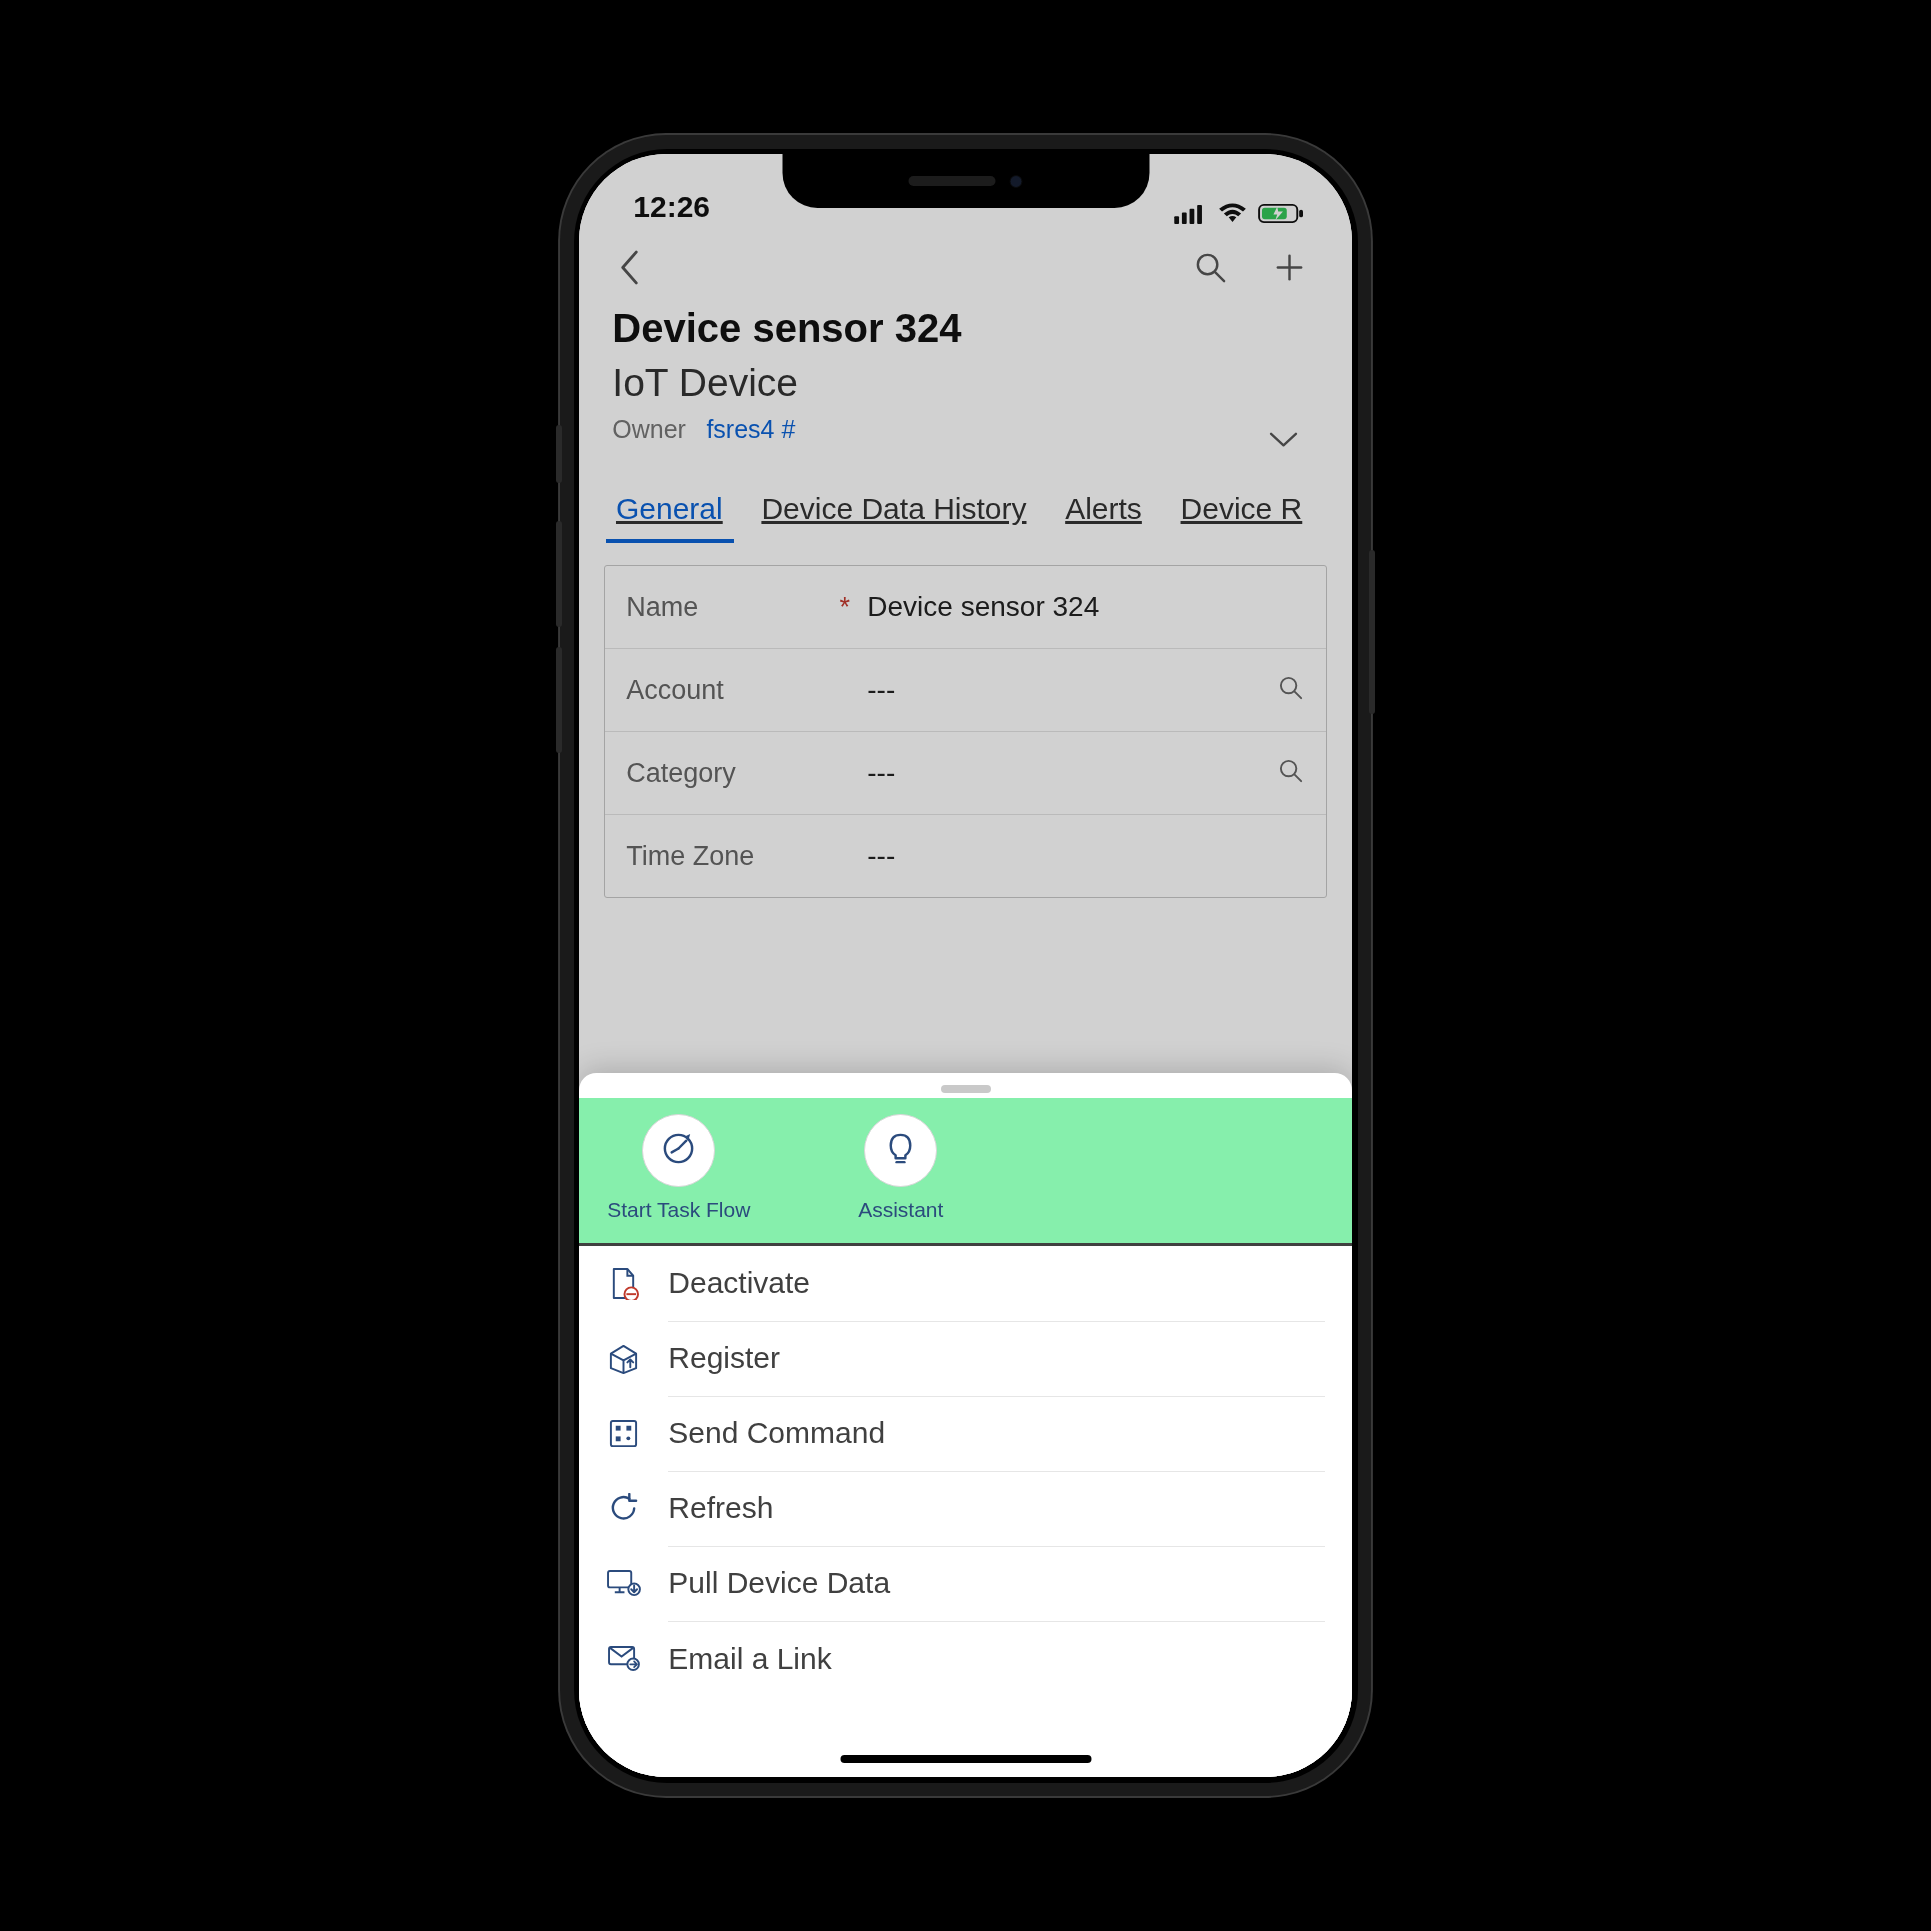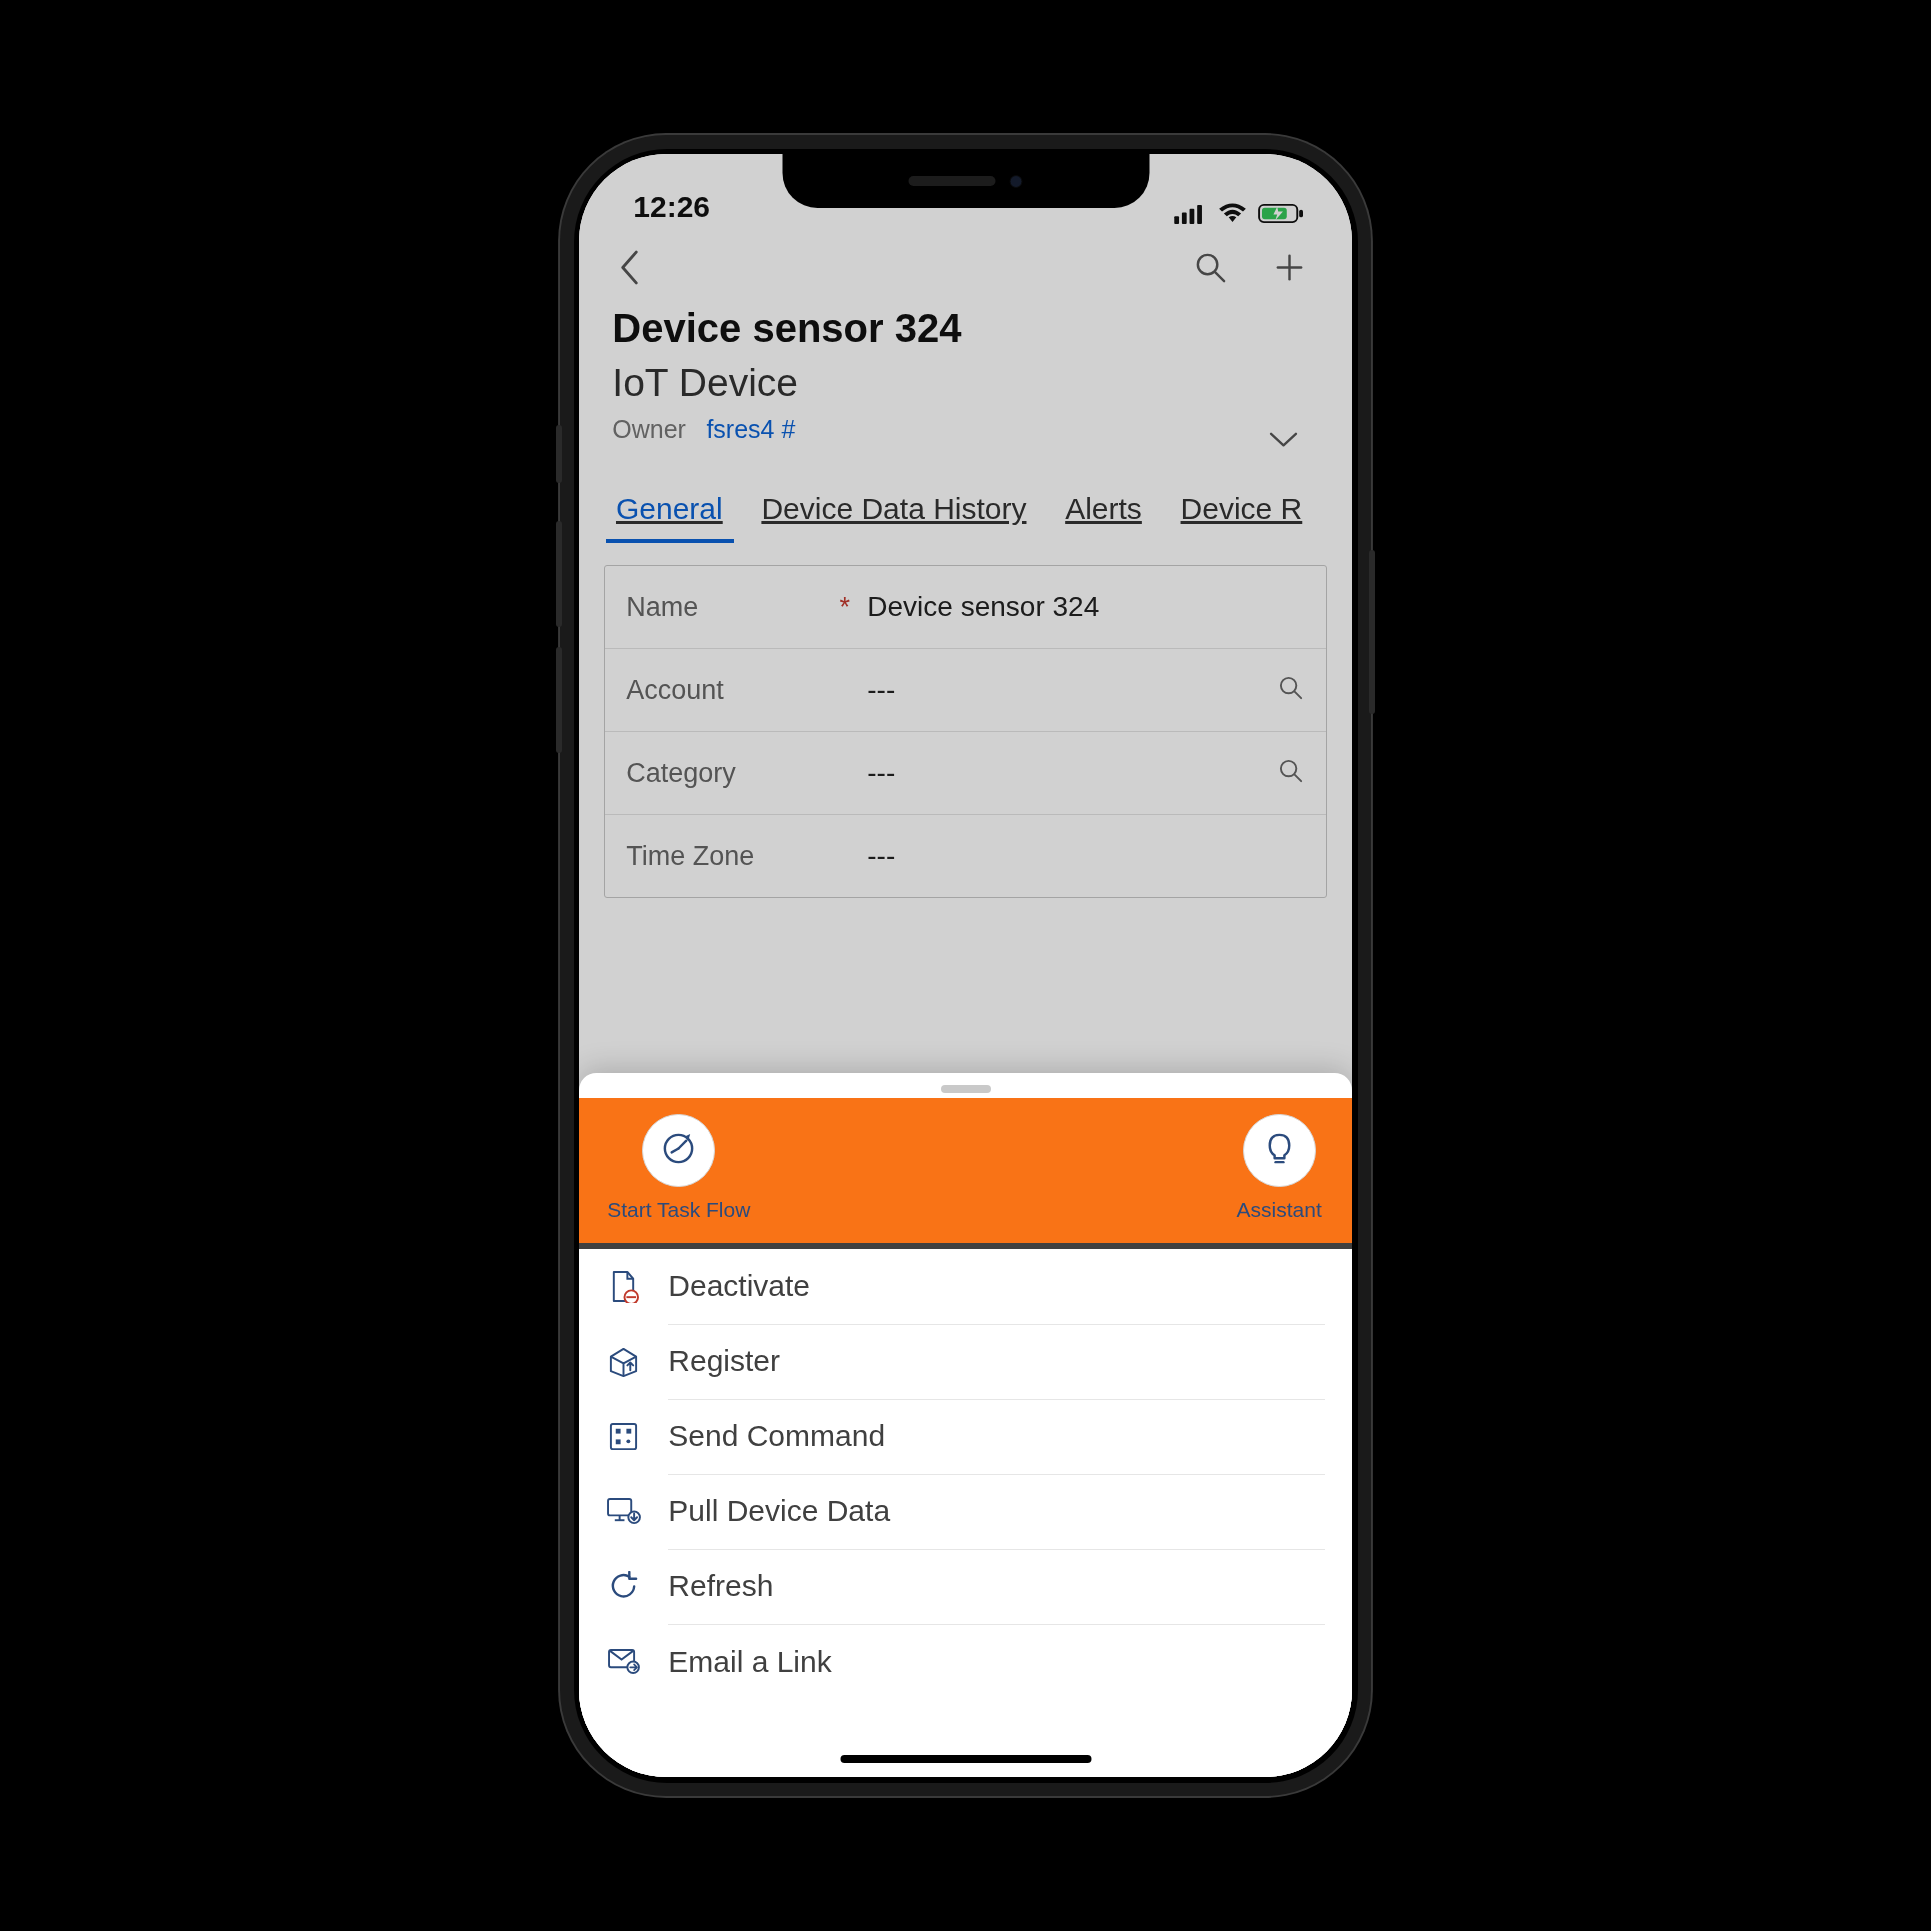--- a/index.html
+++ b/index.html
@@ -104,24 +104,23 @@
     background:#fff;
     border-top-left-radius:17.4px; border-top-right-radius:17.4px;
     box-shadow: 0 -3.9px 29px rgba(0,0,0,0.18);
     z-index: 40;
     display:flex; flex-direction:column;
   }
   .sheet-handle-wrap { display:flex; justify-content:center; padding:11.6px 0 5.8px 0; }
   .sheet-handle { width:50px; height:7.7px; background:#c9c9c9; border-radius:4.8px; }
 
   .sheet-top {
-    background:#f97316; padding: 15.4px 0 21px 0;
+    background:#86efac; padding: 15.4px 0 21px 0;
     display:flex; gap:77px; padding-left:27px;
-    border-bottom:6px solid #404040;
-    justify-content:space-between;
+    border-bottom:3px solid #404040;
   }
   .qa {
     display:flex; flex-direction:column; align-items:center;
     width:145px;
   }
   .qa-circle {
     width:73px; height:73px; border-radius:50%; background:#fff;
     border:1px solid #d7d7d7; display:flex; align-items:center; justify-content:center;
     color:#2b4b7d;
   }
@@ -334,41 +333,41 @@
                     <rect x="8" y="8" width="5" height="5" fill="#2b4b7d"></rect>
                     <rect x="19" y="8" width="5" height="5" fill="#2b4b7d"></rect>
                     <rect x="8" y="19" width="5" height="5" fill="#2b4b7d"></rect>
                     <circle cx="21" cy="21" r="2" fill="#2b4b7d"></circle>
                   </svg>
               </div>
               <div class="txt">Send Command</div>
             </div>
             <div class="sheet-item">
               <div class="ic">
+                <svg width="31" height="31" viewBox="0 0 32 32">
+                    <path d="M27 16 A11 11 0 1 1 22 6" stroke="#2b4b7d" stroke-width="2.5" fill="none" stroke-linecap="round"></path>
+                    <path d="M22 1 L22 8 L29 8" stroke="#2b4b7d" fill="none" stroke-width="2.5" stroke-linecap="round" stroke-linejoin="round"></path>
+                  </svg>
+              </div>
+              <div class="txt">Refresh</div>
+            </div>
+            <div class="sheet-item">
+              <div class="ic">
                 <svg width="35" height="29" viewBox="0 0 36 30">
                     <rect x="2" y="2" width="24" height="17" rx="2" stroke="#2b4b7d" stroke-width="2" fill="none"></rect>
                     <line x1="9" y1="24" x2="19" y2="24" stroke="#2b4b7d" stroke-width="2"></line>
                     <line x1="14" y1="19" x2="14" y2="24" stroke="#2b4b7d" stroke-width="2"></line>
                     <circle cx="29" cy="21" r="6" stroke="#2b4b7d" stroke-width="2" fill="#fff"></circle>
                     <path d="M29 17 L29 23 M26 21 L29 24 L32 21" stroke="#2b4b7d" stroke-width="2" fill="none" stroke-linecap="round" stroke-linejoin="round"></path>
                   </svg>
               </div>
               <div class="txt">Pull Device Data</div>
             </div>
             <div class="sheet-item">
               <div class="ic">
-                <svg width="31" height="31" viewBox="0 0 32 32">
-                    <path d="M27 16 A11 11 0 1 1 22 6" stroke="#2b4b7d" stroke-width="2.5" fill="none" stroke-linecap="round"></path>
-                    <path d="M22 1 L22 8 L29 8" stroke="#2b4b7d" fill="none" stroke-width="2.5" stroke-linecap="round" stroke-linejoin="round"></path>
-                  </svg>
-              </div>
-              <div class="txt">Refresh</div>
-            </div>
-            <div class="sheet-item">
-              <div class="ic">
                 <svg width="33" height="27" viewBox="0 0 34 28">
                     <rect x="2" y="2" width="26" height="18" rx="2" stroke="#2b4b7d" stroke-width="2" fill="none"></rect>
                     <path d="M3 3 L15 12 L27 3" stroke="#2b4b7d" stroke-width="2" fill="none"></path>
                     <circle cx="27" cy="20" r="6" fill="#fff" stroke="#2b4b7d" stroke-width="2"></circle>
                     <path d="M24 20 L30 20 M28 17 L31 20 L28 23" stroke="#2b4b7d" stroke-width="1.8" fill="none" stroke-linecap="round" stroke-linejoin="round"></path>
                   </svg>
               </div>
               <div class="txt">Email a Link</div>
             </div>
           </div>

